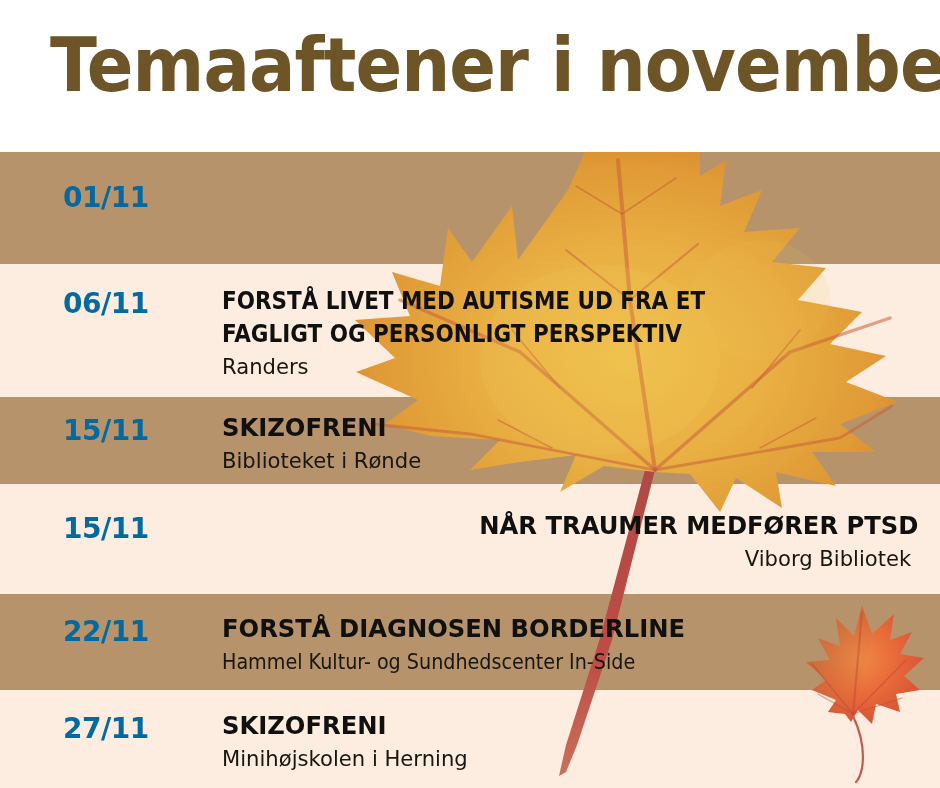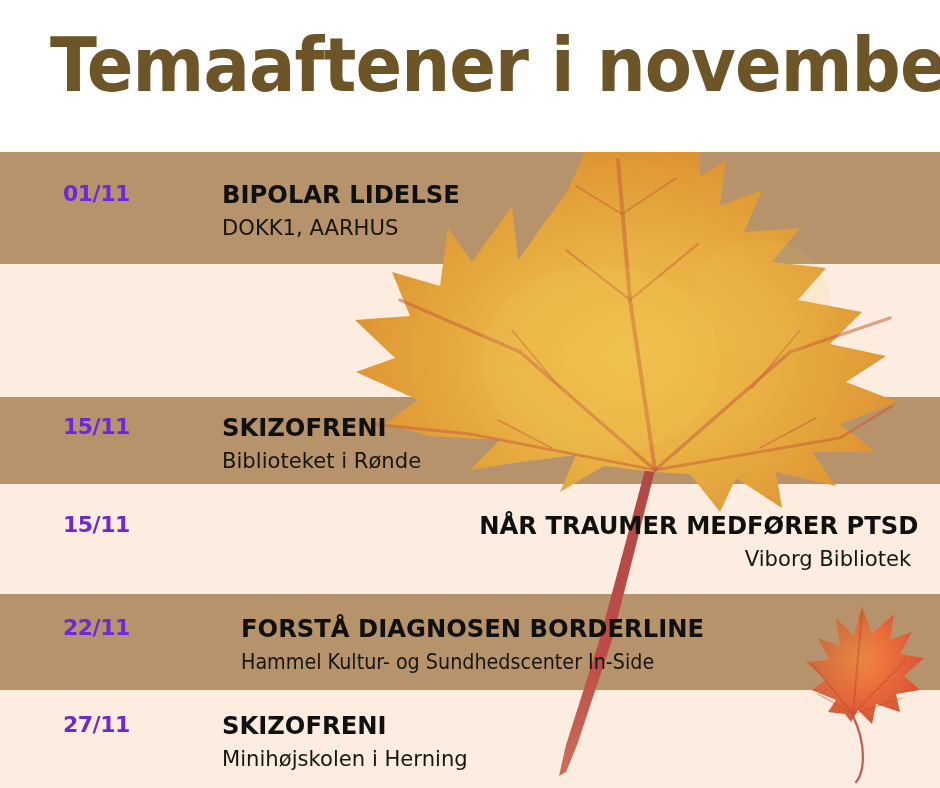--- a/index.html
+++ b/index.html
@@ -40,22 +40,22 @@
 
   
   #leaf-layer{position:absolute;left:0;top:0;width:940px;height:788px;z-index:2;pointer-events:none;}
 
   
   #text-layer{position:absolute;left:0;top:152px;width:940px;height:636px;z-index:3;}
   .row-text{position:absolute;left:0;width:940px;}
   .date{
     position:absolute;left:63px;
     font-family:"DejaVu Sans", sans-serif;
-    font-weight:700;font-size:22px;letter-spacing:-0.5px;
-    color:#6d28d9;white-space:nowrap;
+    font-weight:700;font-size:28px;letter-spacing:-0.5px;
+    color:#0369a1;white-space:nowrap;
   }
   .titles{position:absolute;left:222px;right:0;}
   .evt-title{
     font-family:"DejaVu Sans", sans-serif;
     font-weight:700;font-size:25px;
     letter-spacing:0px;
     line-height:33px;
     color:#10100F;white-space:nowrap;
     transform:scaleX(0.97);transform-origin:left center;
   }
@@ -168,42 +168,46 @@
     </svg>
   </div>
 
   <div id="header">
     <div id="poster-title">Temaaftener i november</div>
   </div>
 
   <div id="text-layer">
       <div class="row-text" style="top: 0px; height: 112px;">
         <div class="date" style="top: 29px;">01/11</div>
-        <div class="titles" style="top: 26px;">
-          <div class="evt-title">BIPOLAR LIDELSE</div>
-          <div class="evt-venue">DOKK1, AARHUS</div>
+      </div>
+      <div class="row-text" style="top: 112px; height: 133px;">
+        <div class="date" style="top: 23px;">06/11</div>
+        <div class="titles" style="top: 20px;">
+          <div class="evt-title narrow">FORSTÅ LIVET MED AUTISME UD FRA ET</div>
+          <div class="evt-title narrow">FAGLIGT OG PERSONLIGT PERSPEKTIV</div>
+          <div class="evt-venue">Randers</div>
         </div>
       </div>
       <div class="row-text" style="top: 245px; height: 87px;">
         <div class="date" style="top: 17px;">15/11</div>
         <div class="titles" style="top: 14px;">
           <div class="evt-title">SKIZOFRENI</div>
           <div class="evt-venue">Biblioteket i Rønde</div>
         </div>
       </div>
       <div class="row-text" style="top: 332px; height: 110px;">
         <div class="date" style="top: 28px;">15/11</div>
         <div class="titles" style="top: 25px; text-align: right;">
           <div class="evt-title">NÅR TRAUMER MEDFØRER PTSD</div>
           <div class="evt-venue">Viborg Bibliotek</div>
         </div>
       </div>
       <div class="row-text" style="top: 442px; height: 84px;">
         <div class="date" style="top: 21px;">22/11</div>
-        <div class="titles" style="top: 18px; margin-left: 19px;">
+        <div class="titles" style="top: 18px;">
           <div class="evt-title">FORSTÅ DIAGNOSEN BORDERLINE</div>
           <div class="evt-venue narrow">Hammel Kultur- og Sundhedscenter In-Side</div>
         </div>
       </div>
       <div class="row-text" style="top: 538px; height: 98px; padding-left: 37px;">
         <div class="date" style="top: 22px;">27/11</div>
         <div class="titles" style="top: 19px;">
           <div class="evt-title">SKIZOFRENI</div>
           <div class="evt-venue">Minihøjskolen i Herning</div>
         </div>

